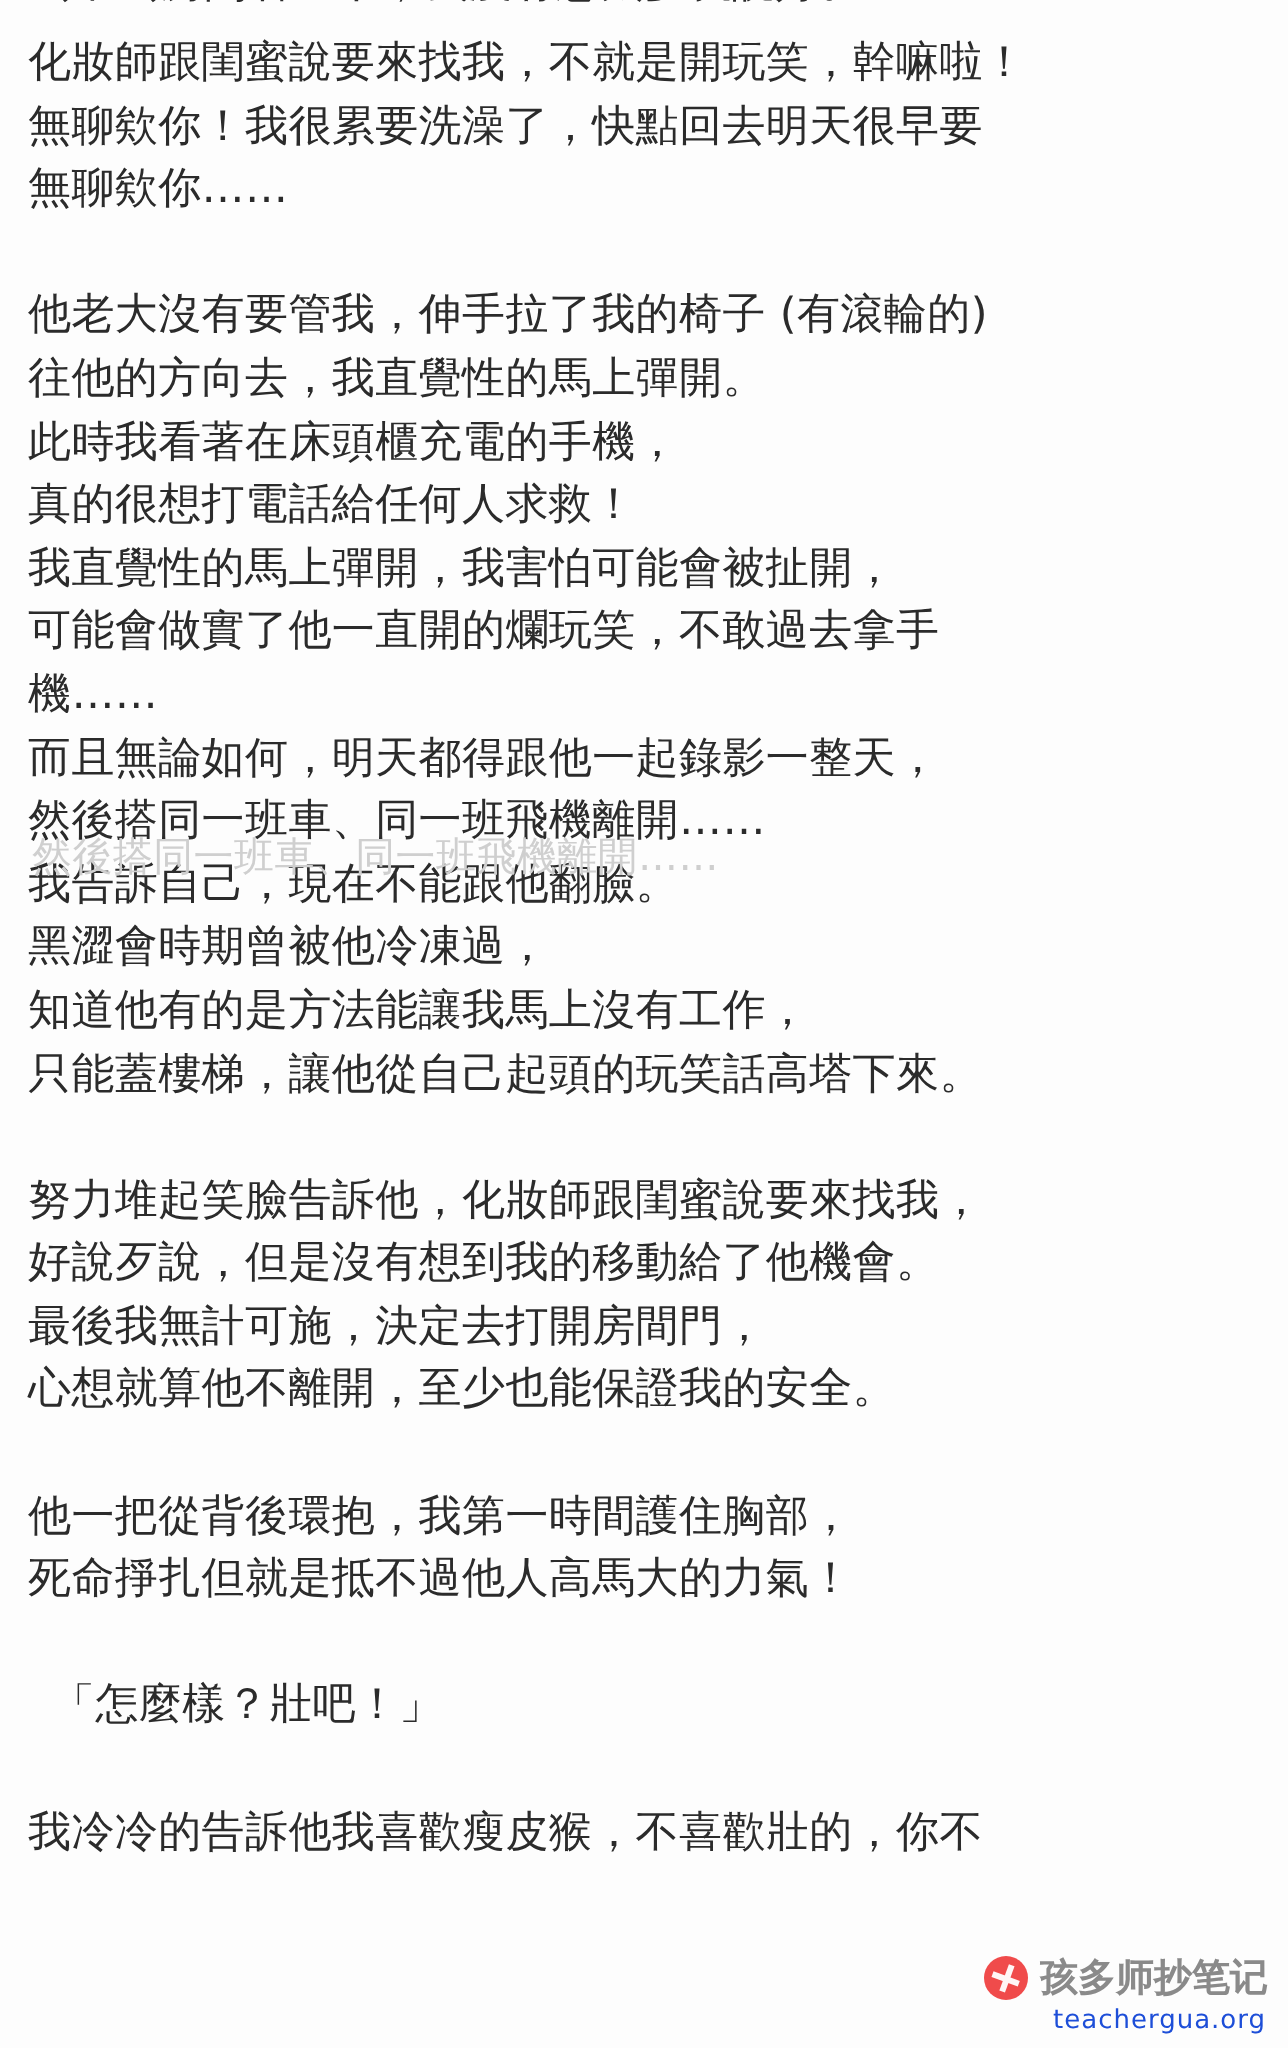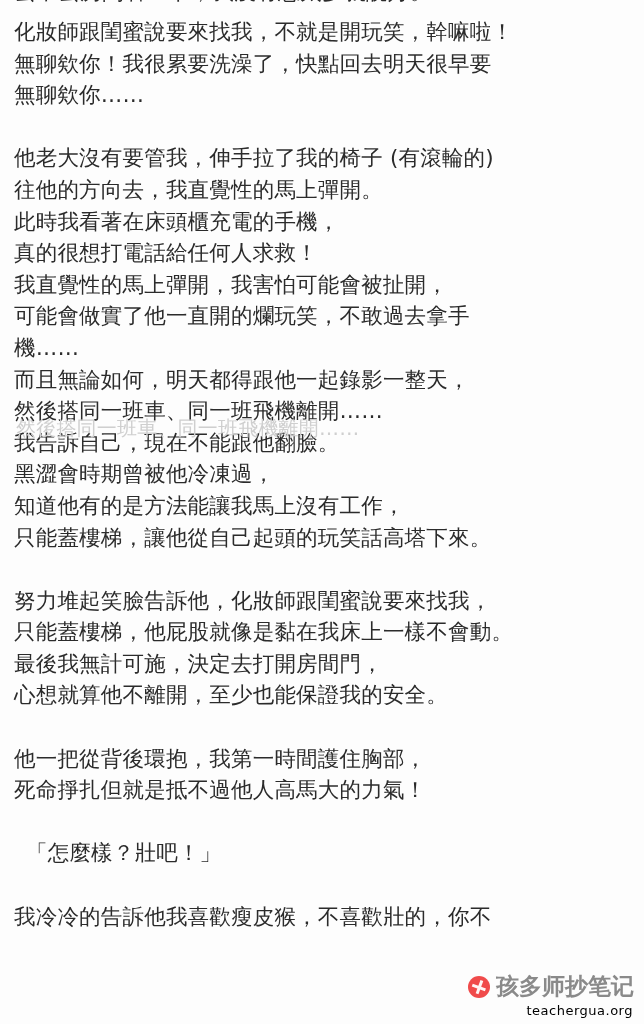--- a/index.html
+++ b/index.html
@@ -100,26 +100,26 @@
     width: 14px;
     height: 14px;
     background:
       linear-gradient(#fff, #fff) center/3px 14px no-repeat,
       linear-gradient(#fff, #fff) center/14px 3px no-repeat;
     transform: rotate(20deg);
     opacity: 0.95;
   }
   .wm-text {
     color: #8a8a8a;
-    font-size: 23px;
+    font-size: 19px;
     font-weight: bold;
     white-space: nowrap;
   }
   .wm-sub {
-    color: #000000;
+    color: #1d4ed8;
     font-size: 13px;
     letter-spacing: 0.5px;
     margin-top: 1px;
     margin-right: 1px;
   }
 </style>
 </head>
 <body>
 
 <div id="page">
@@ -153,21 +153,21 @@
       <div class="line">我告訴自己，現在不能跟他翻臉。</div>
       <div class="line">黑澀會時期曾被他冷凍過，</div>
       <div class="line">知道他有的是方法能讓我馬上沒有工作，</div>
       <div class="line">只能蓋樓梯，讓他從自己起頭的玩笑話高塔下來。</div>
     </div>
 
     <div class="blank"></div>
 
     <div class="para">
       <div class="line">努力堆起笑臉告訴他，化妝師跟閨蜜說要來找我，</div>
-      <div class="line">只能蓋樓梯，他屁股就像是黏在我床上一樣不會動。</div>
+      <div class="line">好說歹說，但是沒有想到我的移動給了他機會。</div>
       <div class="line">最後我無計可施，決定去打開房間門，</div>
       <div class="line">心想就算他不離開，至少也能保證我的安全。</div>
     </div>
 
     <div class="blank"></div>
 
     <div class="para">
       <div class="line">他一把從背後環抱，我第一時間護住胸部，</div>
       <div class="line">死命掙扎但就是抵不過他人高馬大的力氣！</div>
     </div>

